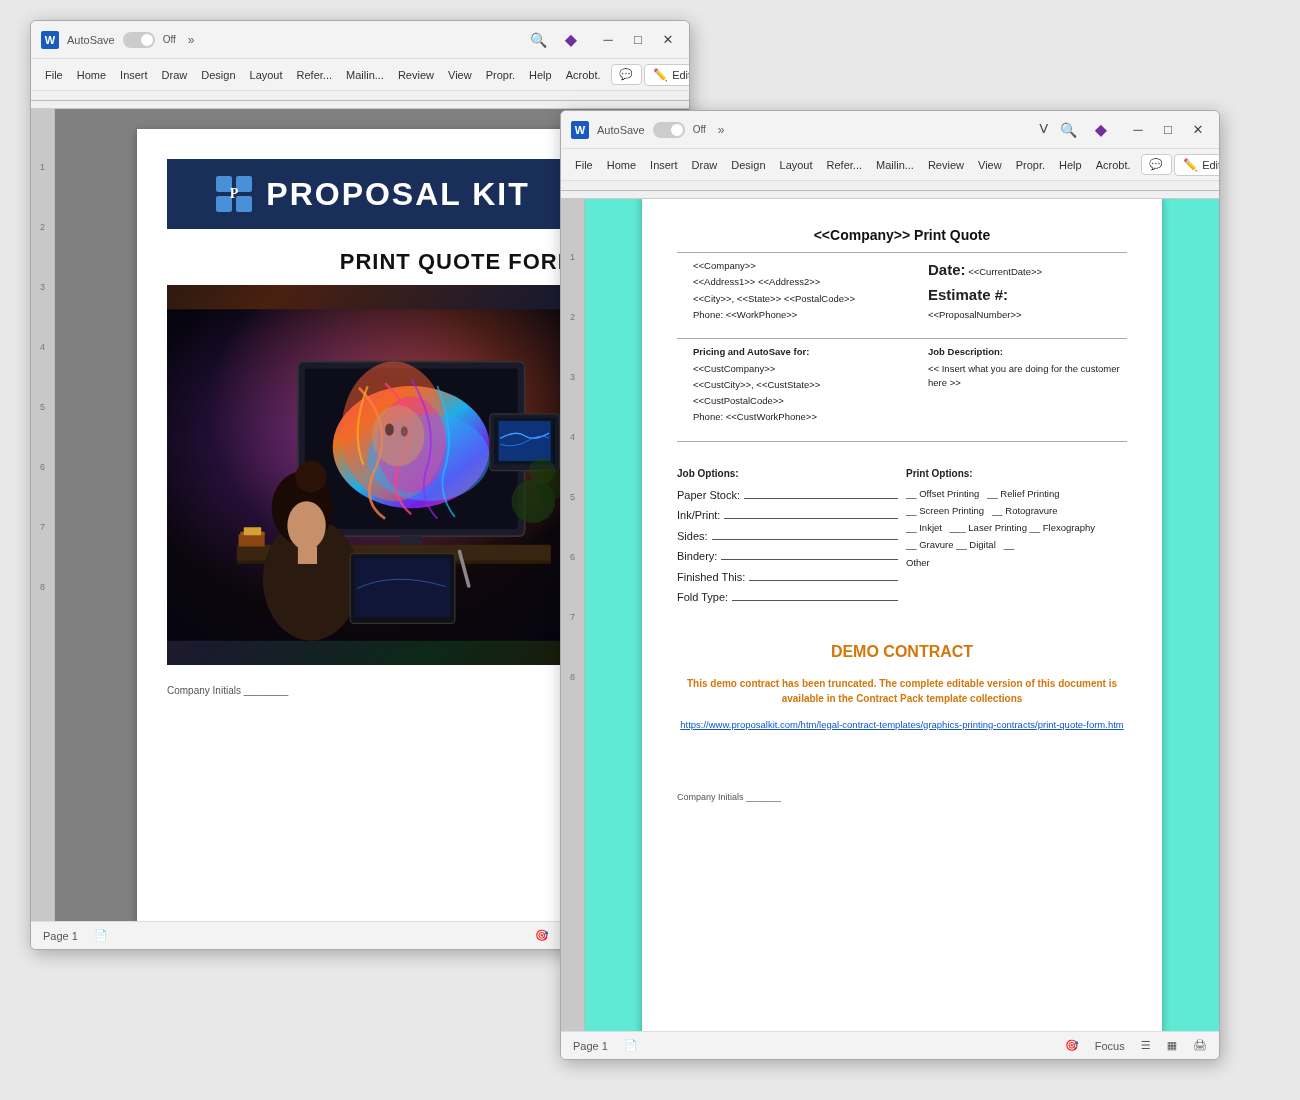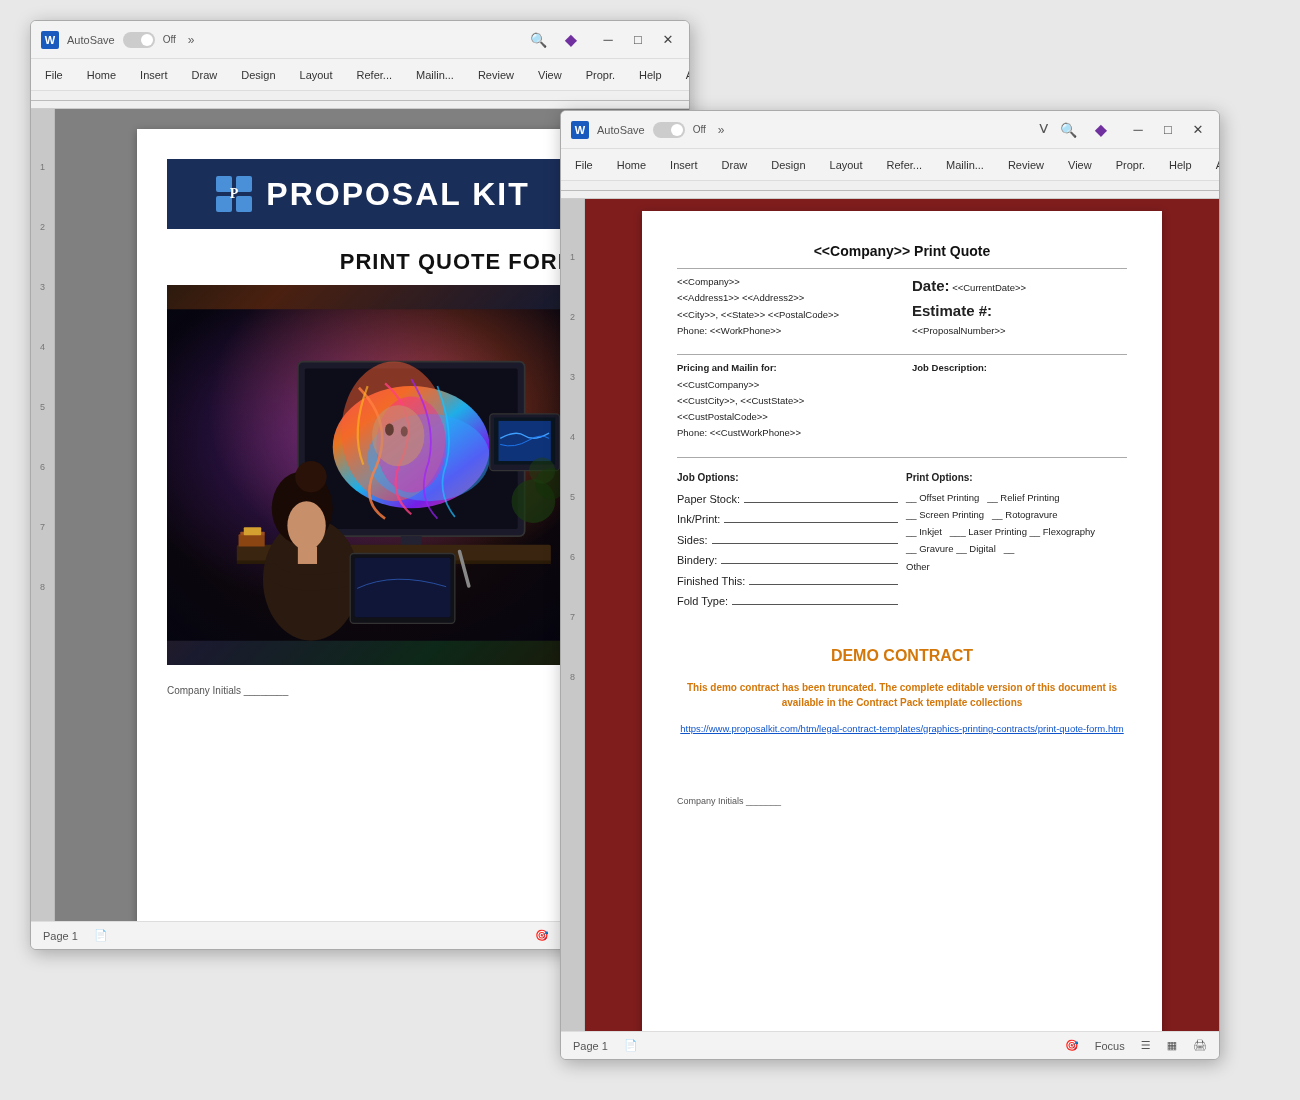--- a/index.html
+++ b/index.html
@@ -81,21 +81,21 @@
       border-radius: 4px; cursor: pointer; font-size: 13px; color: #444;
     }
 
     
     .ribbon {
       background: #f3f3f3;
       border-bottom: 1px solid #ddd;
       padding: 2px 8px;
       display: flex;
       align-items: center;
-      gap: 12px;
+      gap: 2px;
       height: 32px;
     }
     .ribbon-item {
       padding: 3px 6px;
       font-size: 11px;
       color: #333;
       cursor: pointer;
       border-radius: 3px;
     }
     .ribbon-spacer { flex: 1; }
@@ -265,29 +265,29 @@
       font-size: 10px;
       color: #333;
       margin-bottom: 18px;
     }
 
     .doc-columns {
       display: flex;
       gap: 20px;
       margin-bottom: 14px;
     }
-    .doc-col { flex: 1; }
+    .doc-col { flex: 1; margin-left: 16px; }
     .doc-col p { margin-bottom: 2px; font-size: 9.5px; }
 
     .doc-label { font-weight: bold; font-size: 15px; }
 
     .doc-section {
       display: flex;
       gap: 8px;
-      margin-top: 12px;
+      margin-top: 24px;
     }
     .doc-section-col { flex: 1; }
 
     .section-title { font-weight: bold; font-size: 10px; margin-bottom: 6px; }
 
     .field-row {
       display: flex;
       align-items: baseline;
       gap: 4px;
       margin-bottom: 4px;
@@ -581,21 +581,21 @@
     <div style="width:24px; background:#c8c8c8; border-right:1px solid #bbb; display:flex; flex-direction:column; align-items:center; padding-top:10px; font-size:9px; color:#777;">
       <div style="height:55px; display:flex; align-items:flex-end; padding-bottom:2px;">1</div>
       <div style="height:60px; display:flex; align-items:flex-end; padding-bottom:2px;">2</div>
       <div style="height:60px; display:flex; align-items:flex-end; padding-bottom:2px;">3</div>
       <div style="height:60px; display:flex; align-items:flex-end; padding-bottom:2px;">4</div>
       <div style="height:60px; display:flex; align-items:flex-end; padding-bottom:2px;">5</div>
       <div style="height:60px; display:flex; align-items:flex-end; padding-bottom:2px;">6</div>
       <div style="height:60px; display:flex; align-items:flex-end; padding-bottom:2px;">7</div>
       <div style="height:60px; display:flex; align-items:flex-end; padding-bottom:2px;">8</div>
     </div>
-    <div style="flex:1; background:#7f1d1d; display:flex; justify-content:center; padding:12px 8px; overflow:hidden;">
+    <div style="flex:1; background:#5eead4; display:flex; justify-content:center; padding:12px 8px; overflow:hidden;align-items:center;">
       <div class="page" style="width:520px; min-height:840px;">
         <div class="doc-content">
 
           <div class="doc-title">&lt;&lt;Company&gt;&gt; Print Quote</div>
 
           <div style="height:1px; background:#aaa; margin: 6px 0;"></div>
 
           <div class="doc-columns">
             <div class="doc-col">
               <p>&lt;&lt;Company&gt;&gt;</p>
@@ -612,28 +612,29 @@
                 <span class="doc-label">Estimate #:</span>
               </p>
               <p>&lt;&lt;ProposalNumber&gt;&gt;</p>
             </div>
           </div>
 
           <div style="height:1px; background:#aaa; margin: 6px 0;"></div>
 
           <div class="doc-columns">
             <div class="doc-col">
-              <p class="doc-label">Pricing and Mailin for:</p>
+              <p class="doc-label">Pricing and AutoSave for:</p>
               <p>&lt;&lt;CustCompany&gt;&gt;</p>
               <p>&lt;&lt;CustCity&gt;&gt;, &lt;&lt;CustState&gt;&gt;</p>
               <p>&lt;&lt;CustPostalCode&gt;&gt;</p>
               <p>Phone: &lt;&lt;CustWorkPhone&gt;&gt;</p>
             </div>
             <div class="doc-col">
               <p class="doc-label">Job Description:</p>
+              <p>&lt;&lt; Insert what you are doing for the customer here &gt;&gt;</p>
             </div>
           </div>
 
           <div style="height:1px; background:#aaa; margin: 10px 0;"></div>
 
           <div class="doc-section">
             <div class="doc-section-col">
               <div class="section-title">Job Options:</div>
               <div class="field-row">
                 <span>Paper Stock:</span>

